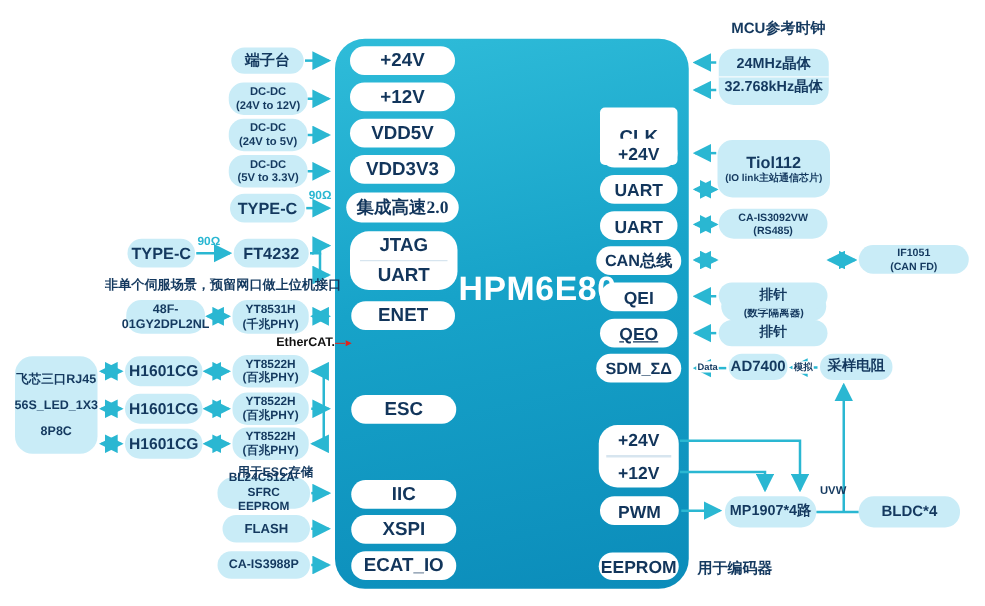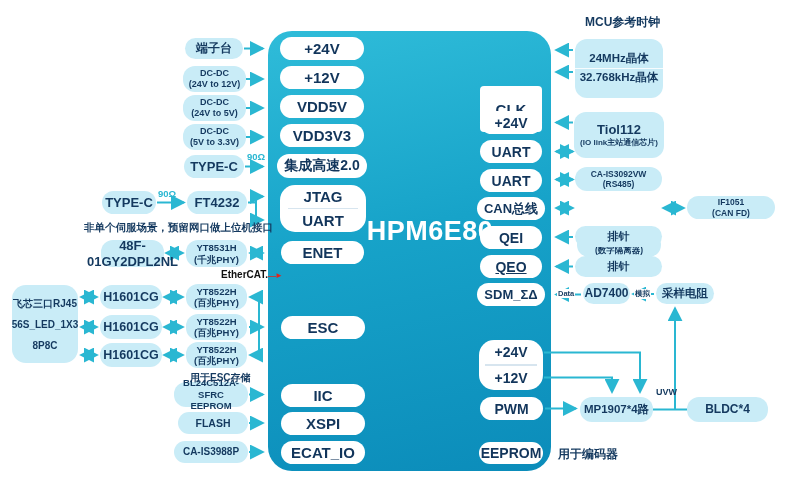--- a/index.html
+++ b/index.html
@@ -100,21 +100,21 @@
     </div>
   <div class="pill" style="left:280px;top:66px;width:84px;height:23px;font-size:15px;">
       <span>+12V</span>
     </div>
   <div class="pill" style="left:280px;top:95px;width:84px;height:23px;font-size:15px;">
       <span>VDD5V</span>
     </div>
   <div class="pill" style="left:280px;top:124px;width:84px;height:23px;font-size:15px;">
       <span>VDD3V3</span>
     </div>
-  <div class="pill" style="left:277px;top:154px;width:90px;height:24px;font-size:14px;">
+  <div class="pill" style="left:277px;top:154px;width:90px;height:24px;font-size:14px;font-family:Liberation Serif, serif;">
       <span>集成高速2.0</span>
     </div>
   <div class="pill combo" style="left:280px;top:185px;width:86px;height:47px;font-size:15px;">
     <span class="row">JTAG</span>
     <div class="divider"></div>
     <span class="row">UART</span>
   </div>
   <div class="pill" style="left:281px;top:241px;width:83px;height:23px;font-size:15px;">
       <span>ENET</span>
     </div>
@@ -190,21 +190,21 @@
     </div>
   <div class="box" style="left:187px;top:191px;width:60px;height:23px;font-size:13px;">
       <span>FT4232</span>
     </div>
 
   <div class="ann cyan" style="left:247px;top:151px;font-size:9.5px;">90Ω</div>
   <div class="ann cyan" style="left:158px;top:188px;font-size:9.5px;">90Ω</div>
 
   <div class="ann" style="left:84px;top:221px;font-size:10.5px;">非单个伺服场景，预留网口做上位机接口</div>
 
-  <div class="box" style="left:101px;top:240px;width:63px;height:27px;font-size:13px;">
+  <div class="box" style="left:101px;top:240px;width:63px;height:27px;font-size:10px;">
     <span>48F-</span>
     <span class="sub">01GY2DPL2NL</span>
   </div>
   <div class="box" style="left:186px;top:240px;width:61px;height:27px;font-size:9.5px;">
     <span>YT8531H</span>
     <span class="sub">(千兆PHY)</span>
   </div>
 
   <div class="ann" style="left:221px;top:269px;font-size:10px;">
     <span class="ec-black">EtherCAT.</span><span class="ec-red">—►</span>
@@ -245,21 +245,21 @@
     <span class="sub">EEPROM</span>
   </div>
   <div class="box" style="left:178px;top:412px;width:70px;height:22px;font-size:10.5px;">
       <span>FLASH</span>
     </div>
   <div class="box" style="left:174px;top:441px;width:74px;height:22px;font-size:10px;">
       <span>CA-IS3988P</span>
     </div>
 
   <div class="ann" style="left:585px;top:14px;font-size:12px;">MCU参考时钟</div>
-  <div class="box" style="left:575px;top:39px;width:88px;height:59px;font-size:11.5px;">
+  <div class="box" style="left:575px;top:39px;width:88px;height:45px;font-size:11.5px;">
     <span style="padding:2px 0;">24MHz晶体</span>
     <div class="xdivider"></div>
     <span style="padding:2px 0;">32.768kHz晶体</span>
   </div>
 
   <div class="box" style="left:574px;top:112px;width:90px;height:46px;">
     <span style="font-size:13px;">Tiol112</span>
     <span class="sub" style="font-size:8px;">(IO link主站通信芯片)</span>
   </div>
 

